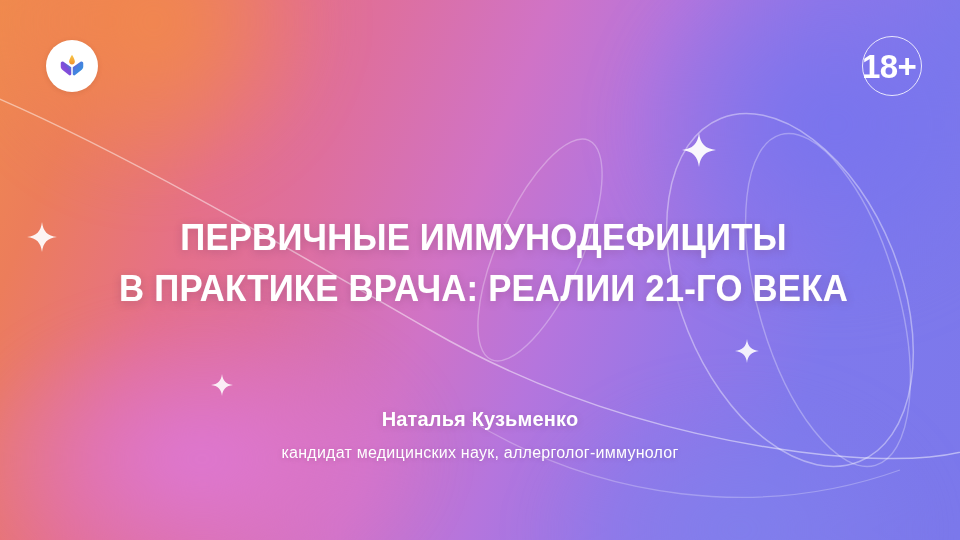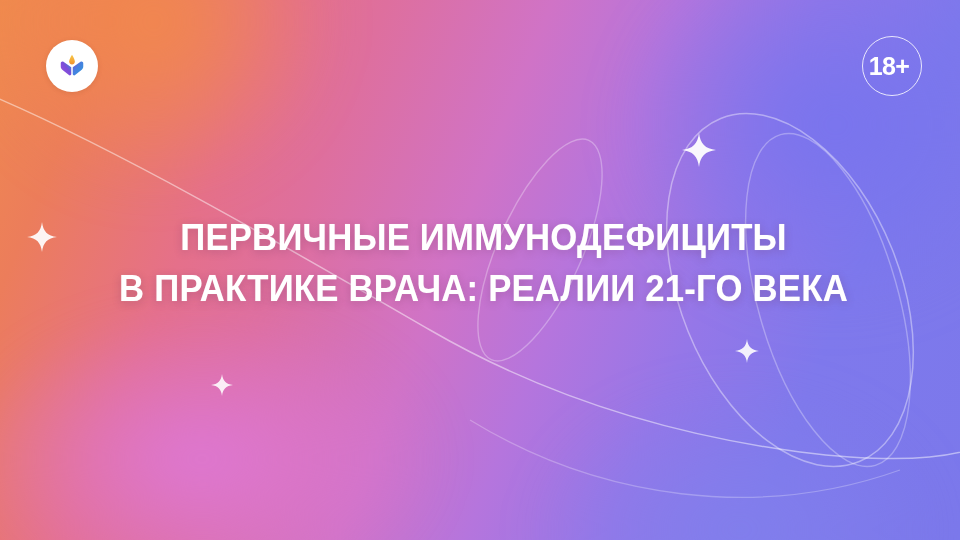--- a/index.html
+++ b/index.html
@@ -109,21 +109,21 @@
     top: 36px;
     width: 58px;
     height: 58px;
     border-radius: 50%;
     border: 1.6px solid rgba(255,255,255,0.82);
     display: flex;
     align-items: center;
     justify-content: center;
   }
   .age-badge-label {
-    font-size: 25px;
+    font-size: 33px;
     font-weight: 700;
     color: #FFFFFF;
     letter-spacing: -0.6px;
     line-height: 1;
     transform: translateX(-3px);
     white-space: nowrap;
   }
 
   
   .title-block {
@@ -245,14 +245,18 @@
 
   <div class="age-badge">
     <span class="age-badge-label">18+</span>
   </div>
 
   <div class="title-block">
     <span class="title-line">ПЕРВИЧНЫЕ ИММУНОДЕФИЦИТЫ</span>
     <span class="title-line">В ПРАКТИКЕ ВРАЧА: РЕАЛИИ 21-ГО ВЕКА</span>
   </div>
 
+  <div class="speaker-block">
+    <span class="speaker-name">Наталья Кузьменко</span>
+    <span class="speaker-role">кандидат медицинских наук, аллерголог-иммунолог</span>
+  </div>
 
 </div>
 
 </body></html>

